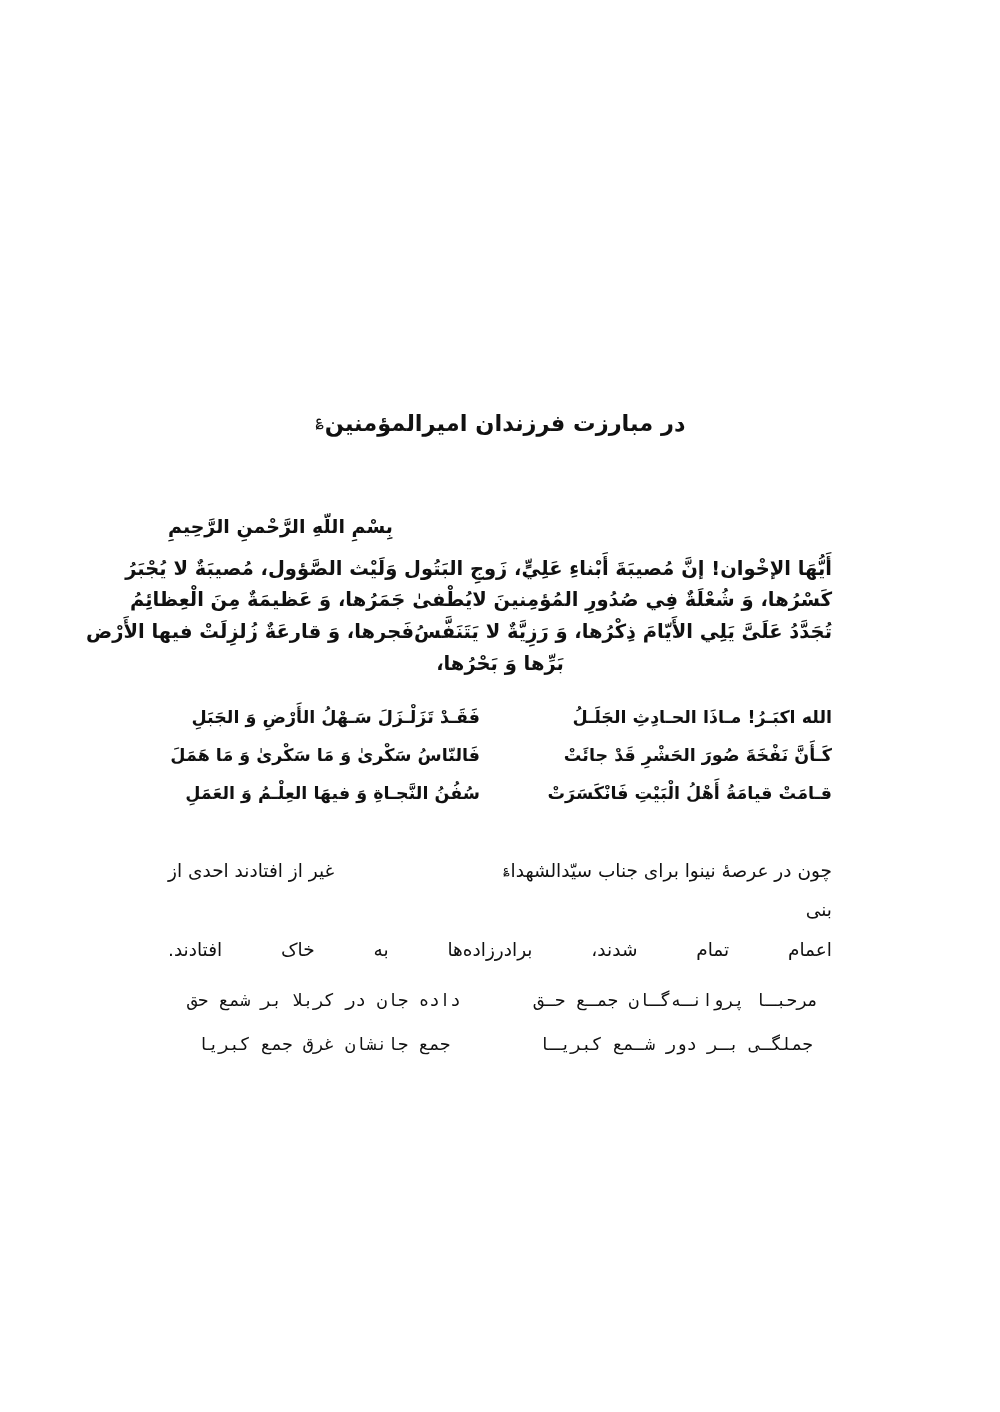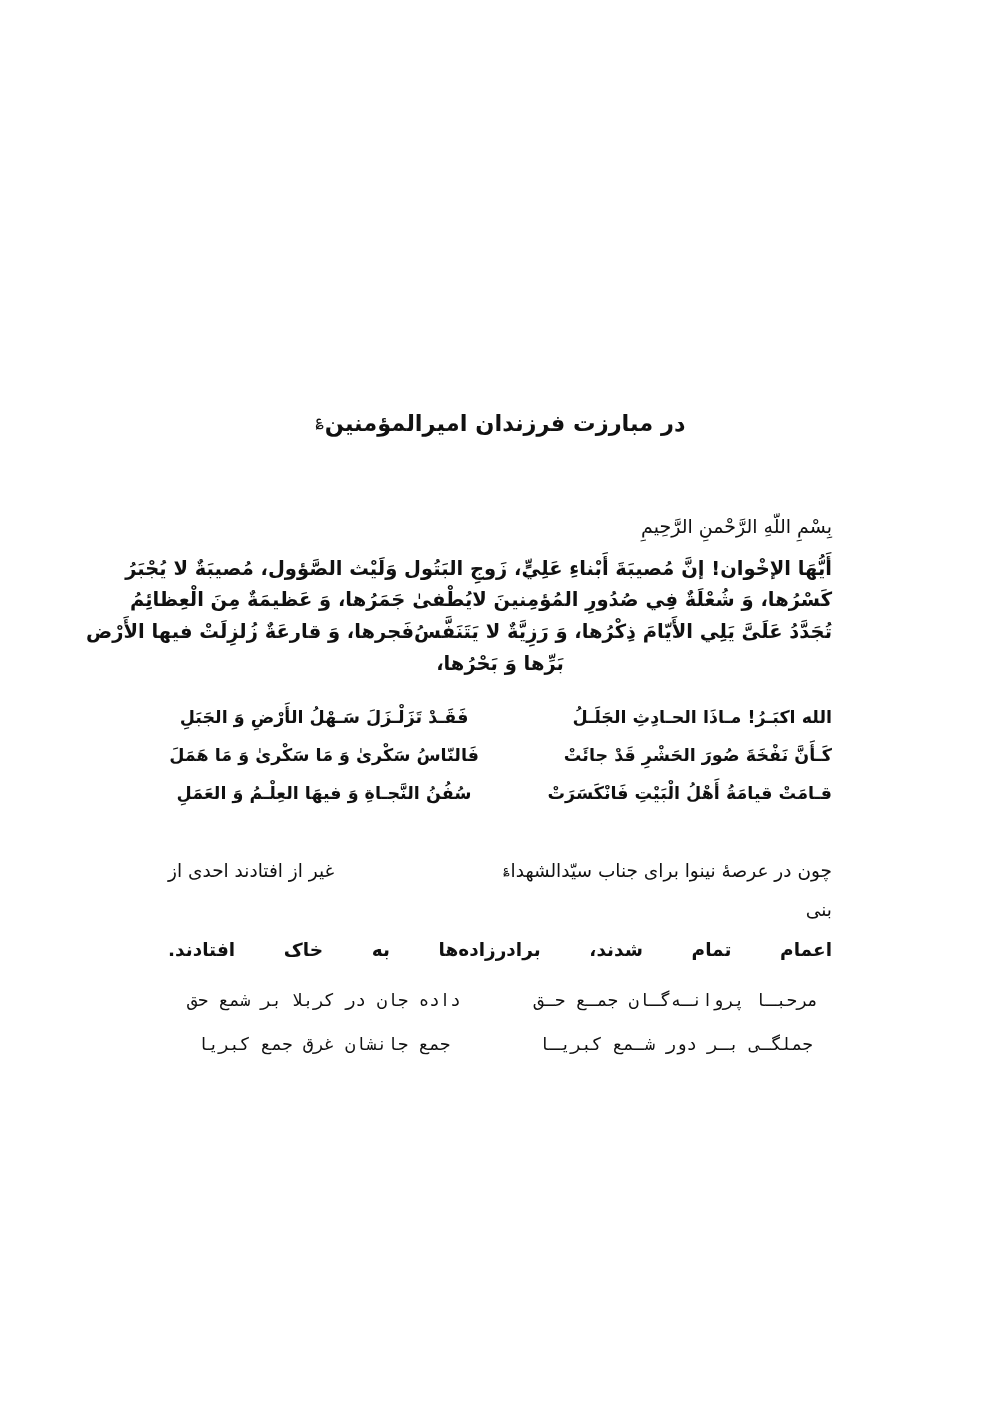--- a/index.html
+++ b/index.html
@@ -63,22 +63,22 @@
   .honorific-sm {
     font-size: 0.58em;
     vertical-align: 0.40em;
     margin: 0 1px;
     font-weight: 400;
   }
 
   
   .basmala {
     font-size: 19px;
-    font-weight: 400;
-    text-align: right;
+    font-weight: 700;
+    text-align: left;
     line-height: 1.5;
     white-space: nowrap;
   }
 
   .ar-block {
     font-size: 19.5px;
     font-weight: 700;
     line-height: 1.62;
     text-align: justify;
     text-align-last: center;
@@ -112,42 +112,41 @@
     height: 38px;
   }
   .hemi-r {
     width: 47%;
     text-align: right;
     white-space: nowrap;
     letter-spacing: 0.2px;
   }
   .hemi-l {
     width: 47%;
-    text-align: center;
+    text-align: right;
     white-space: nowrap;
     letter-spacing: 0.2px;
   }
 
   
   .fa-prose {
     font-size: 18.5px;
     font-weight: 400;
     line-height: 2.12;
     text-align: justify;
     text-align-last: justify;
   }
   .fa-prose .fa-line {
     display: flex;
     justify-content: space-between;
     white-space: nowrap;
   }
   .fa-prose .fa-line.last {
     display: block;
     text-align: left;
-    font-weight: bold;
   }
 
   
   .couplets-fa {
     font-size: 17.5px;
     font-weight: 400;
     line-height: 1.0;
   }
   .couplet-fa {
     display: flex;

